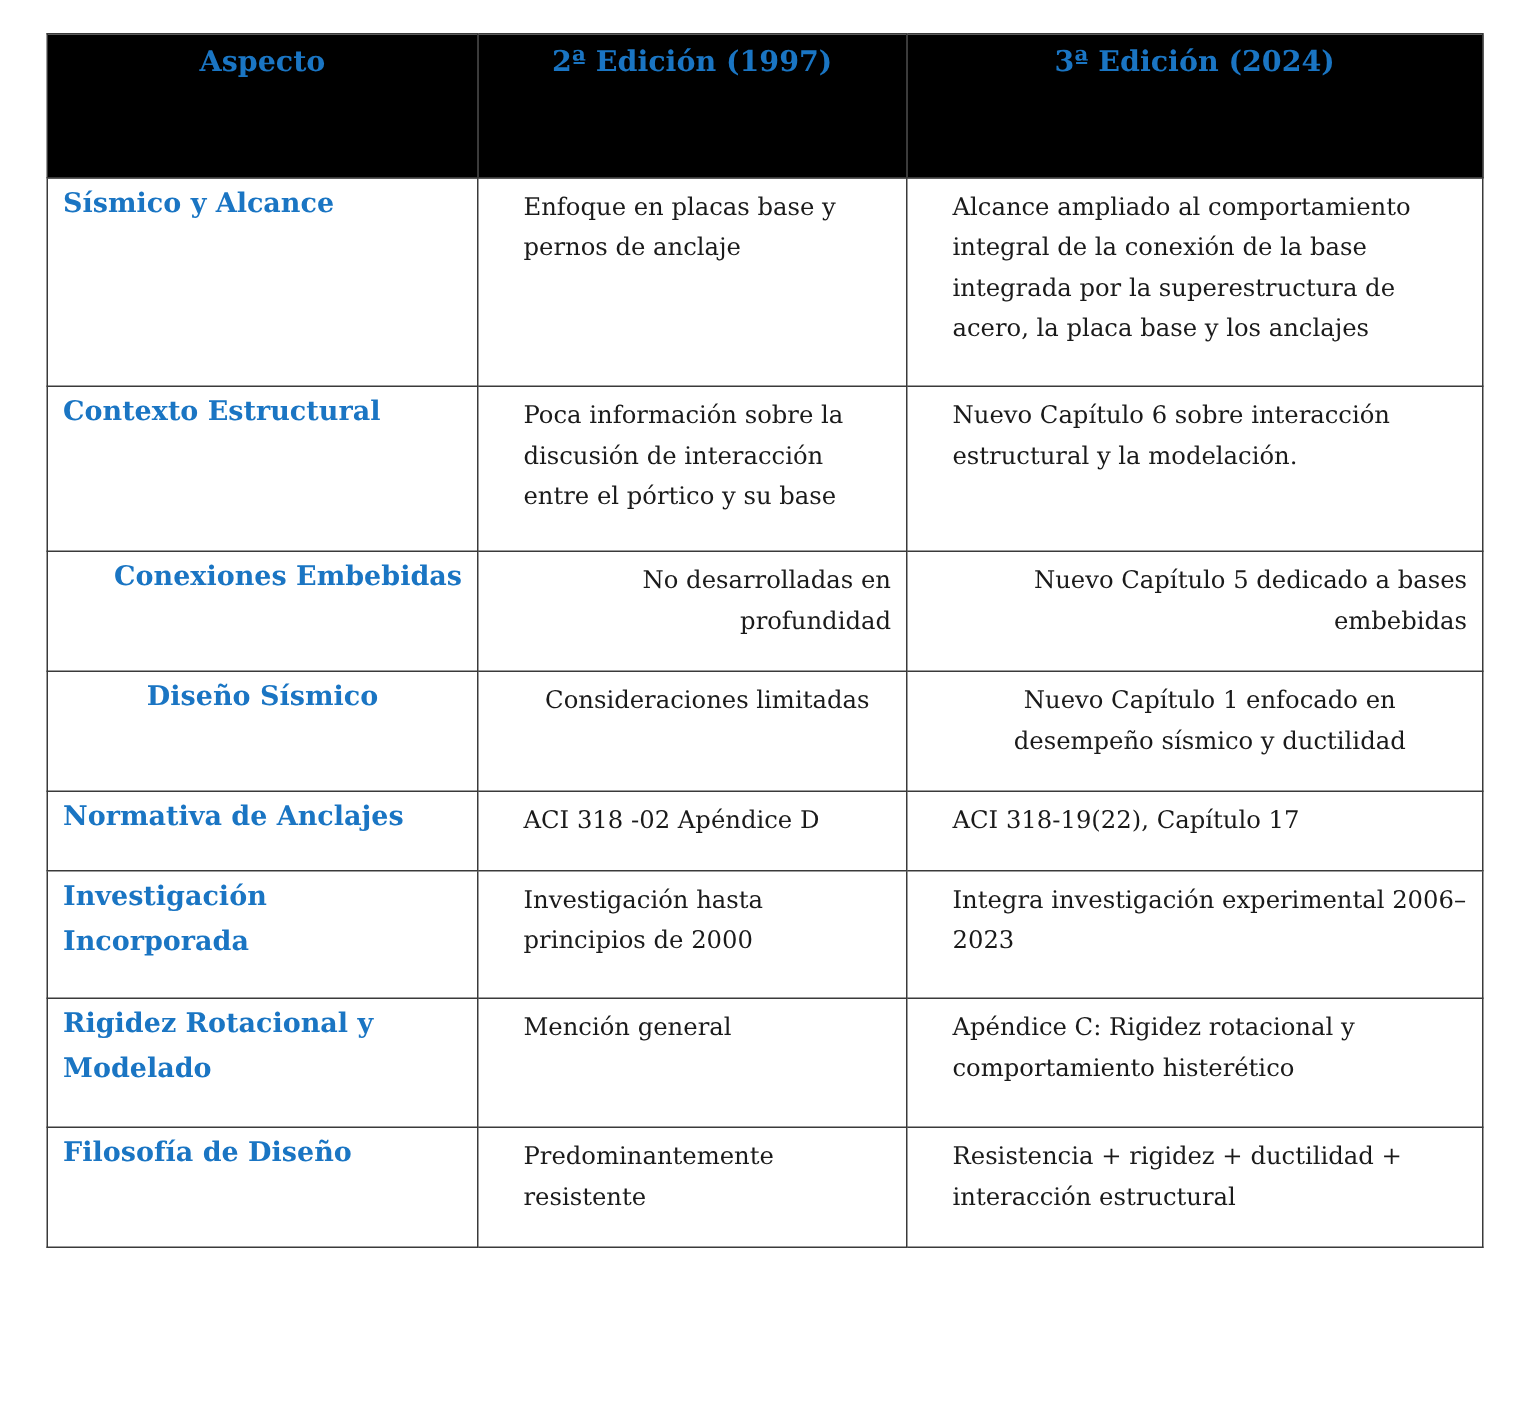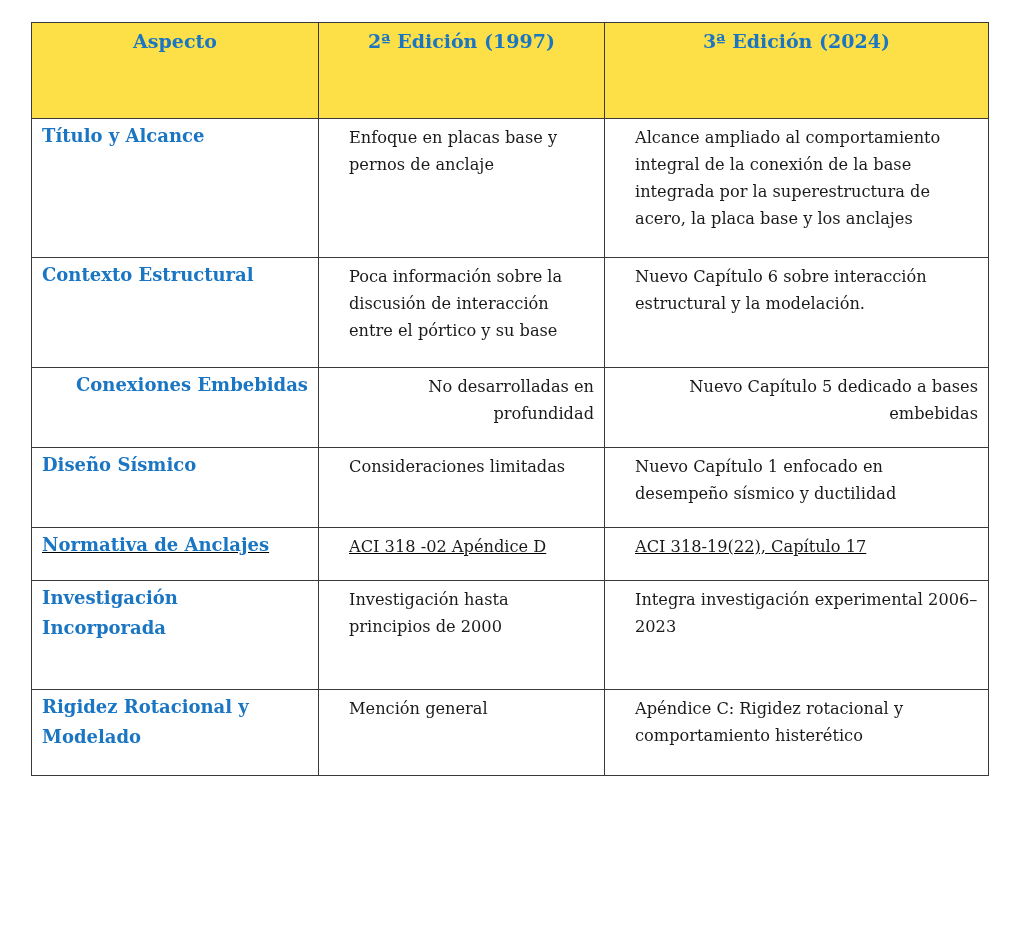--- a/index.html
+++ b/index.html
@@ -25,21 +25,21 @@
   .cmp-table col.c1 { width: 287px; }
   .cmp-table col.c2 { width: 286px; }
   .cmp-table col.c3 { width: 384px; }
   .cmp-table th, .cmp-table td {
     border: 1px solid #3a3a3a;
     vertical-align: top;
     padding: 7px 10px 0 10px;
     box-sizing: border-box;
   }
   .cmp-table thead th {
-    background: #fde047;
+    background: #000000;
     height: 96px;
     color: #1a75c3;
     font-weight: bold;
     font-size: 19px;
     text-align: center;
   }
   .cmp-table td {
     font-size: 16.2px;
     line-height: 27px;
     color: #1a1a1a;
@@ -64,48 +64,53 @@
   </colgroup>
   <thead>
     <tr>
       <th>Aspecto</th>
       <th>2ª Edición (1997)</th>
       <th>3ª Edición (2024)</th>
     </tr>
   </thead>
   <tbody>
     <tr style="height: 139px;">
-      <td class="aspect">Título y Alcance</td>
+      <td class="aspect">Sísmico y Alcance</td>
       <td class="val">Enfoque en placas base y pernos de anclaje</td>
       <td class="val">Alcance ampliado al comportamiento integral de la conexión de la base integrada por la superestructura de acero, la placa base y los anclajes</td>
     </tr>
     <tr style="height: 110px;">
       <td class="aspect">Contexto Estructural</td>
       <td class="val">Poca información sobre la discusión de interacción entre el pórtico y su base</td>
       <td class="val">Nuevo Capítulo 6 sobre interacción estructural y la modelación.</td>
     </tr>
     <tr style="height: 80px; text-align: right;">
       <td class="aspect">Conexiones Embebidas</td>
       <td class="val">No desarrolladas en profundidad</td>
       <td class="val">Nuevo Capítulo 5 dedicado a bases embebidas</td>
     </tr>
-    <tr style="height: 80px;">
+    <tr style="height: 80px; text-align: center;">
       <td class="aspect">Diseño Sísmico</td>
       <td class="val">Consideraciones limitadas</td>
       <td class="val">Nuevo Capítulo 1 enfocado en desempeño sísmico y ductilidad</td>
     </tr>
-    <tr style="height: 53px; text-decoration: underline;">
+    <tr style="height: 53px;">
       <td class="aspect">Normativa de Anclajes</td>
       <td class="val">ACI 318 -02 Apéndice D</td>
       <td class="val">ACI 318-19(22), Capítulo 17</td>
     </tr>
-    <tr style="height: 109px;">
+    <tr style="height: 85px;">
       <td class="aspect">Investigación Incorporada</td>
       <td class="val">Investigación hasta principios de 2000</td>
       <td class="val">Integra investigación experimental 2006–2023</td>
     </tr>
     <tr style="height: 86px; margin-top: 48px;">
       <td class="aspect">Rigidez Rotacional y Modelado</td>
       <td class="val">Mención general</td>
       <td class="val">Apéndice C: Rigidez rotacional y comportamiento histerético</td>
     </tr>
+    <tr style="height: 80px;">
+      <td class="aspect">Filosofía de Diseño</td>
+      <td class="val">Predominantemente resistente</td>
+      <td class="val">Resistencia + rigidez + ductilidad + interacción estructural</td>
+    </tr>
   </tbody>
 </table>
 
 </body></html>

